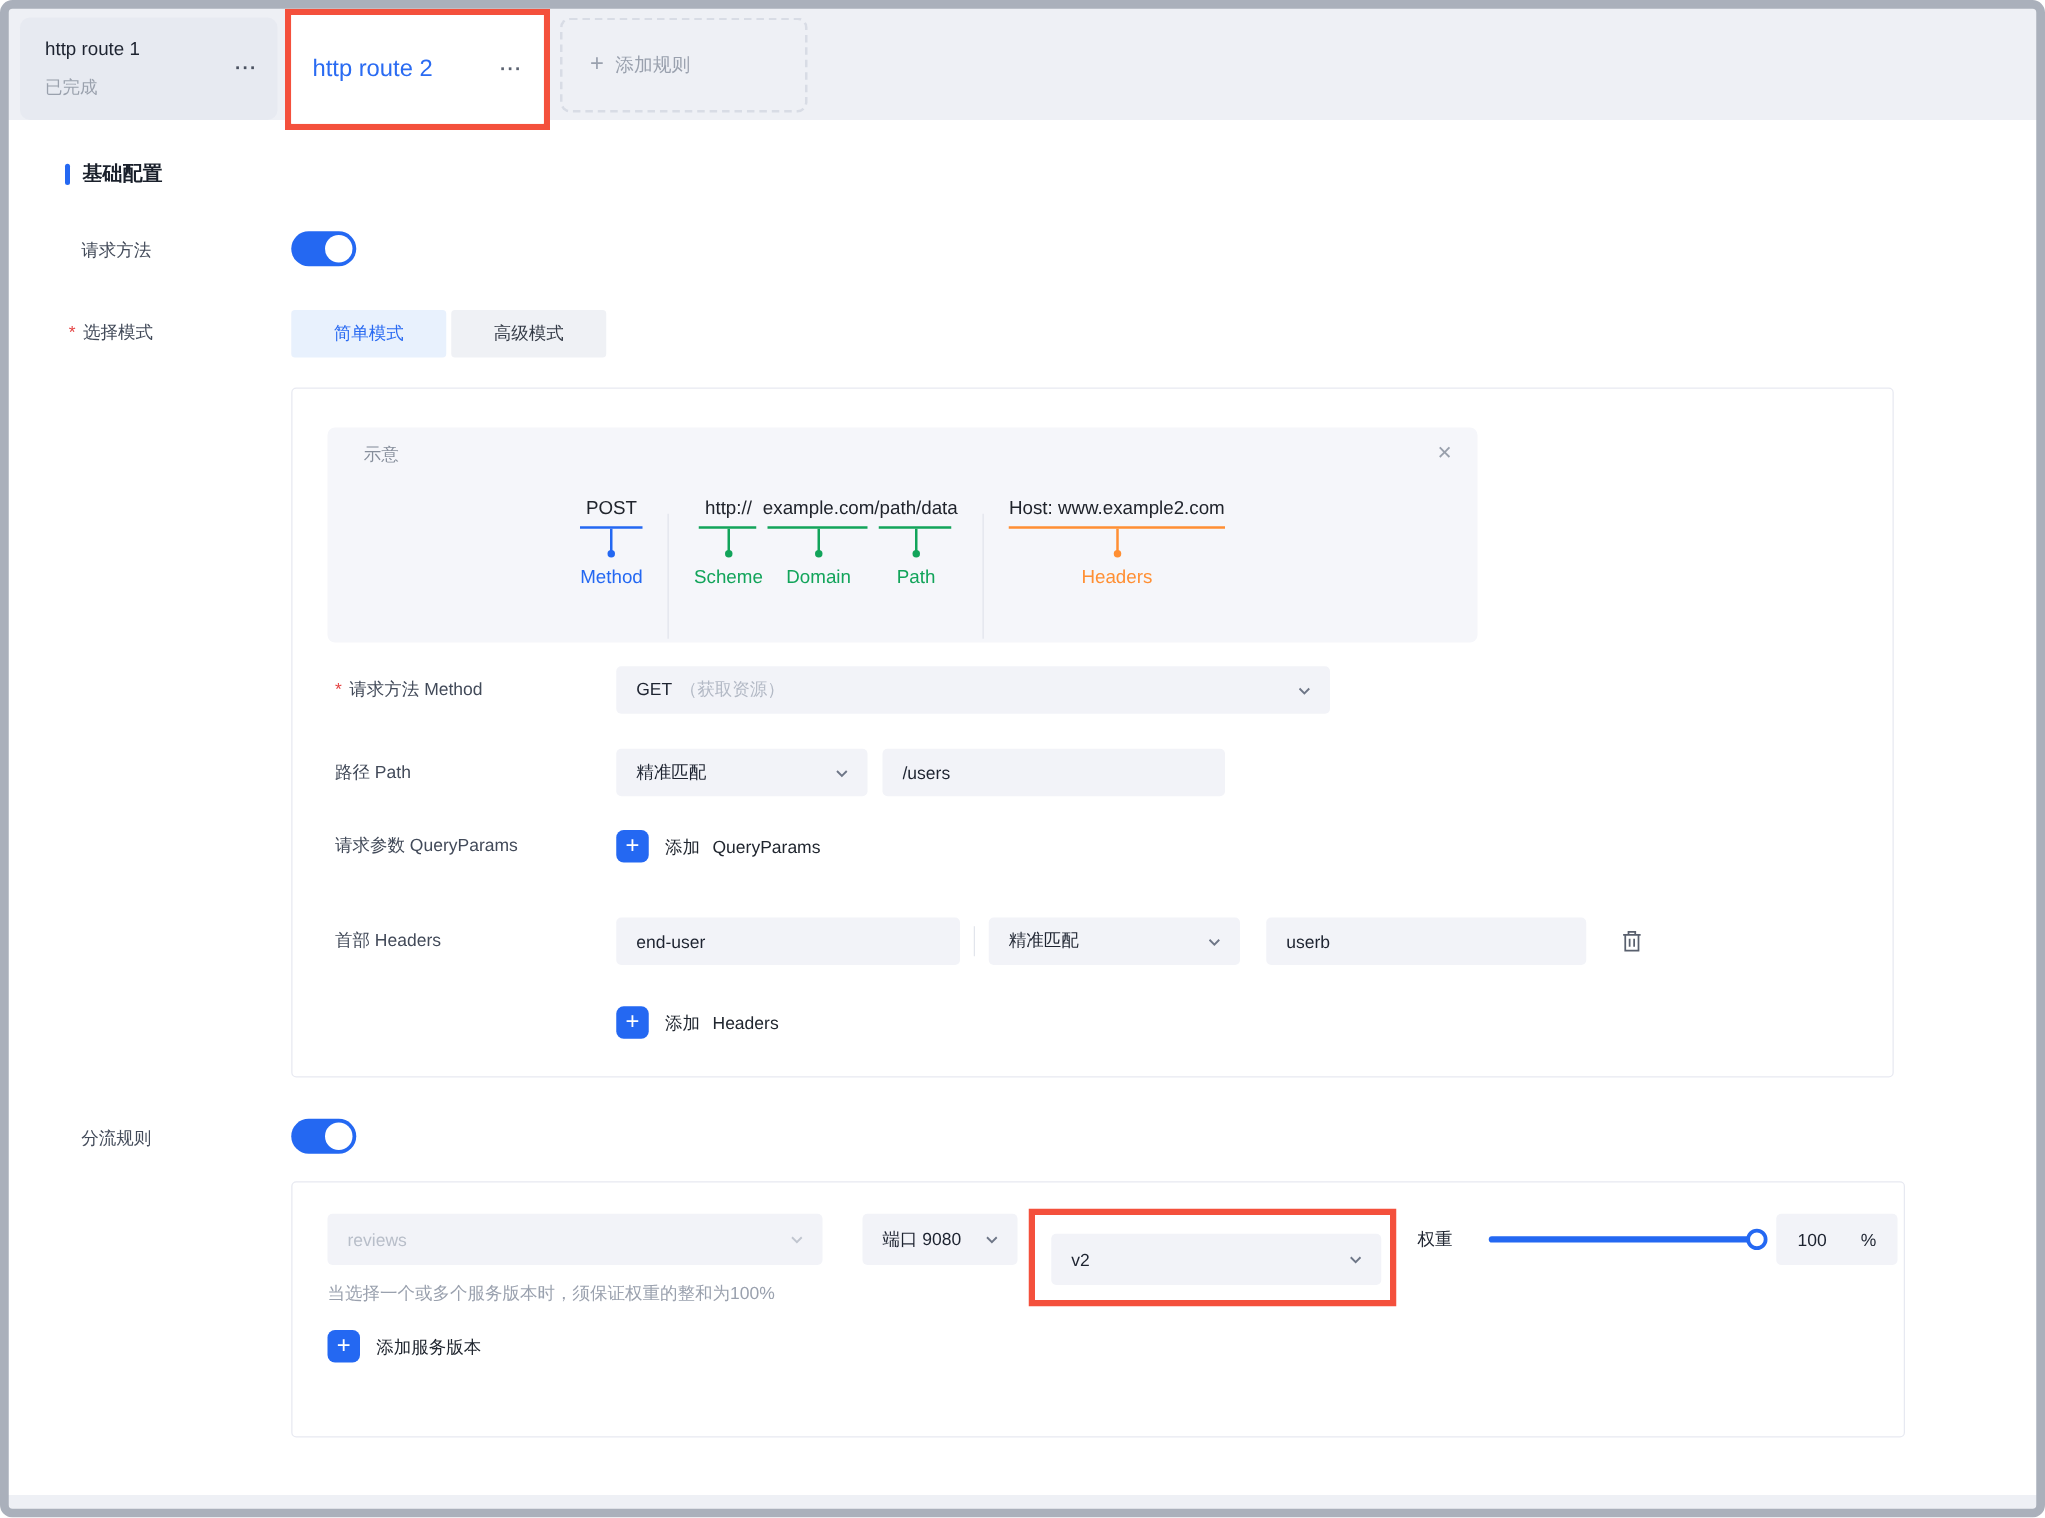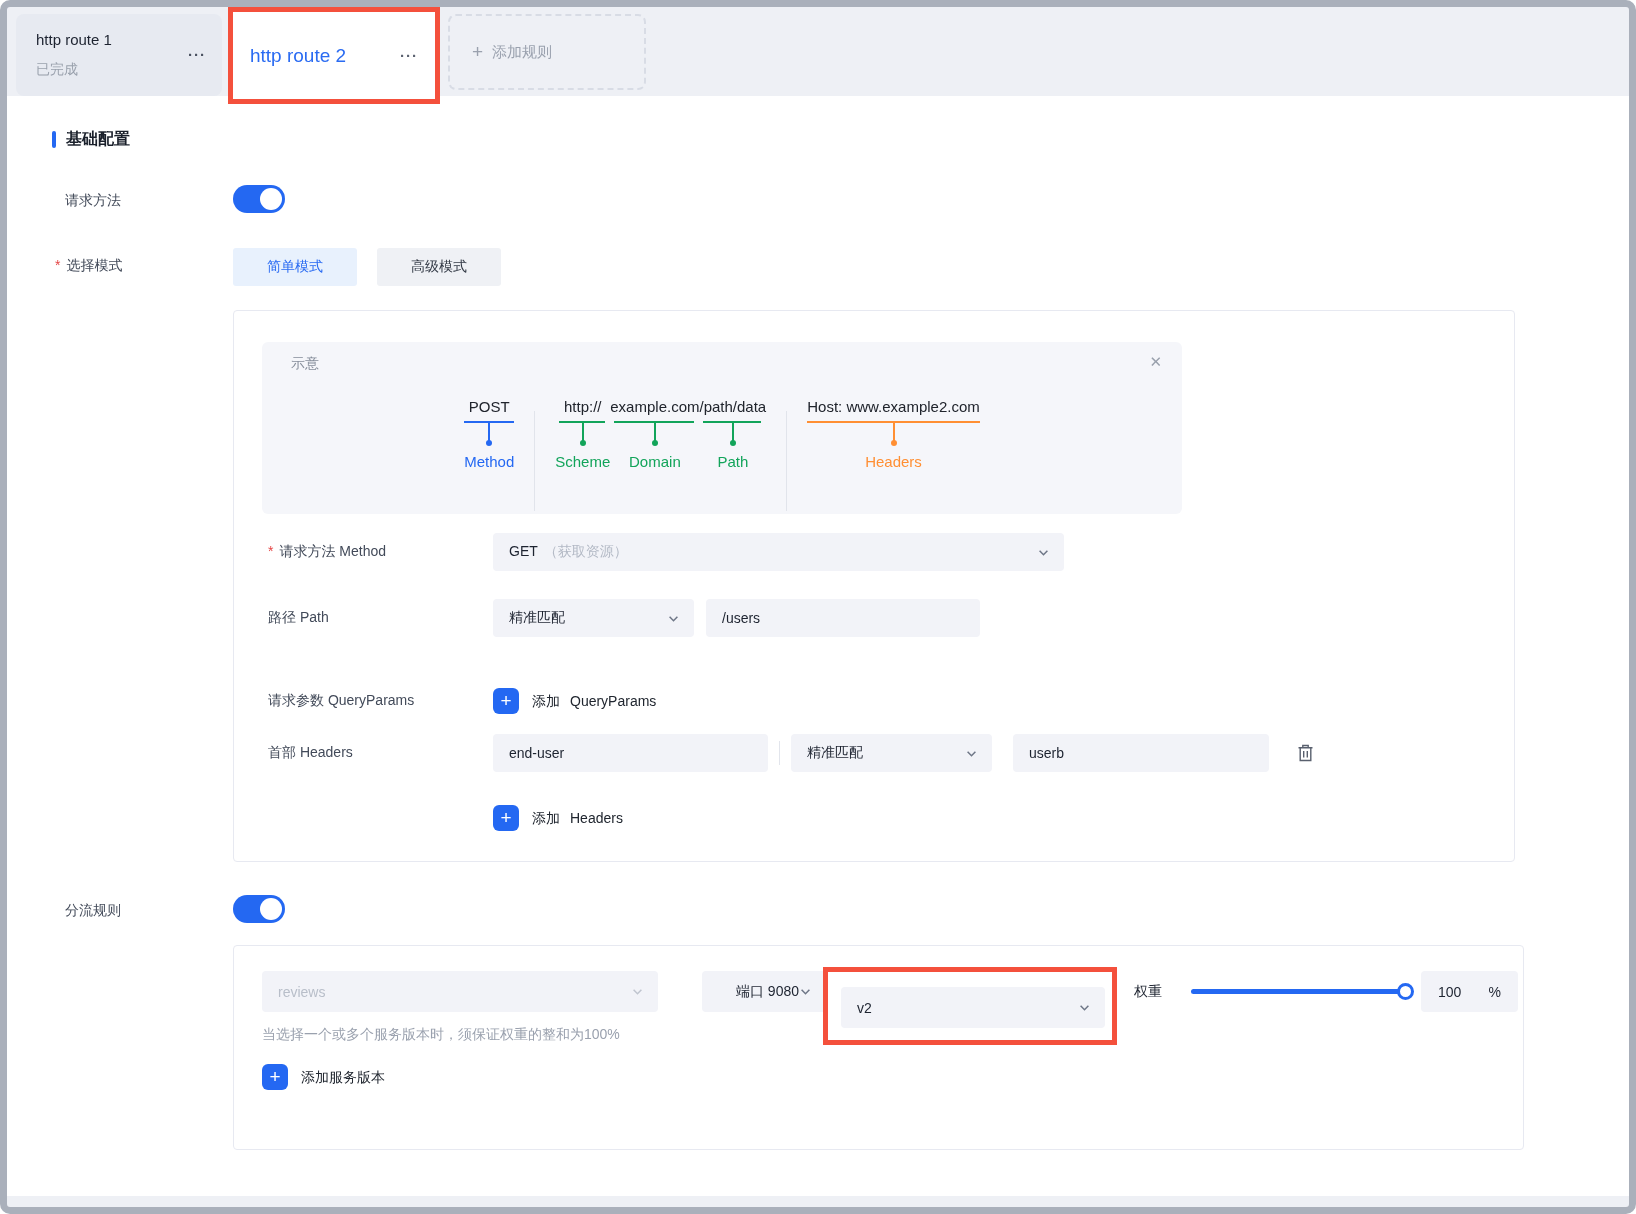--- a/index.html
+++ b/index.html
@@ -69,21 +69,21 @@
     position: absolute; width: 52px; height: 28px; border-radius: 14px;
     background: #2468f2; cursor: pointer;
   }
   .toggle .knob {
     position: absolute; right: 3px; top: 3px; width: 22px; height: 22px;
     border-radius: 50%; background: #ffffff;
   }
   .tg-match { left: 226px; top: 89px; }
   .tg-split { left: 226px; top: 799px; }
 
-  .chips { position: absolute; left: 226px; top: 152px; display: flex; gap: 20px; }
+  .chips { position: absolute; left: 226px; top: 152px; display: flex; gap: 4px; }
   .chip {
     width: 124px; height: 38px; display: flex; align-items: center; justify-content: center;
     font-size: 14px; border-radius: 3px; cursor: pointer;
   }
   .chip-on  { background: #e8f1fd; color: #2a6bf2; }
   .chip-off { background: #eff1f5; color: #333a46; }
 
   
   .card { position: absolute; background: #fff; border: 1px solid #e7e9f1; border-radius: 4px; }
   .card1 { left: 226px; top: 214px; width: 1282px; height: 552px; }
@@ -105,21 +105,21 @@
     content: ""; position: absolute; left: 50%; transform: translateX(-50%);
     bottom: -2px; width: 6px; height: 6px; border-radius: 50%; background: currentColor;
   }
   .dg-label { margin-top: 9px; font-size: 15px; }
   .dg-url { display: flex; align-items: flex-start; }
   .dg-div { width: 1px; background: #e1e4eb; margin: 13px 20px 0 20px; height: 100px; }
   .c-blue { color: #2468f2; } .c-green { color: #12a45a; } .c-orange { color: #ff8f33; }
 
   .crow { position: absolute; left: 34px; right: 0; display: flex; align-items: flex-start; }
   .clabel { width: 225px; padding-top: 10px; font-size: 14px; color: #424a59; flex: none; }
-  .r-method { top: 222px; } .r-path { top: 288px; } .r-query { top: 377px; }
+  .r-method { top: 222px; } .r-path { top: 288px; } .r-query { top: 353px; }
   .r-headers { top: 423px; } .r-addh { top: 494px; }
 
   .select, .tinput {
     height: 38px; background: #f2f3f8; border-radius: 4px; border: none;
     display: flex; align-items: center; font-size: 14px; color: #1d2330;
   }
   .select { justify-content: space-between; padding: 0 14px 0 16px; cursor: pointer; }
   .tinput { padding: 0 16px; outline: none; font-family: inherit; }
   .sel-hint { color: #b3b9c5; margin-left: 6px; }
   .chev { display: flex; align-items: center; }
@@ -135,21 +135,21 @@
     color: #ffffff; font-size: 19px; line-height: 25px; text-align: center;
     cursor: pointer; flex: none;
   }
   .addtxt { font-size: 14px; color: #20262f; margin-left: 13px; line-height: 26px; cursor: pointer; }
   .addtxt .t2 { margin-left: 10px; }
   .trash { margin: 10px 0 0 28px; cursor: pointer; flex: none; }
 
   
   .card2 { left: 226px; top: 849px; width: 1291px; height: 205px; }
   .sel-reviews { position: absolute; left: 28px; top: 25px; width: 396px; height: 41px; }
-  .sel-port { position: absolute; left: 468px; top: 25px; width: 124px; height: 41px; justify-content: flex-end; }
+  .sel-port { position: absolute; left: 456px; top: 25px; width: 124px; height: 41px; }
   .redbox-v2 {
     position: absolute; left: 589px; top: 21px; width: 294px; height: 78px;
     border: 5px solid #f4503c; z-index: 4;
   }
   .sel-ver { position: absolute; left: 13px; top: 15px; width: 264px; height: 41px; background: #f2f3f8; }
   .weight-lbl { position: absolute; left: 900px; top: 25px; height: 41px; line-height: 41px; font-size: 14px; color: #222834; }
   .slider { position: absolute; left: 957px; top: 25px; width: 220px; height: 41px; cursor: pointer; }
   .slider-track { position: absolute; left: 0; right: 6px; top: 18px; height: 5px; border-radius: 3px; background: #2468f2; }
   .slider-handle {
     position: absolute; right: -3px; top: 12px; width: 17px; height: 17px;

